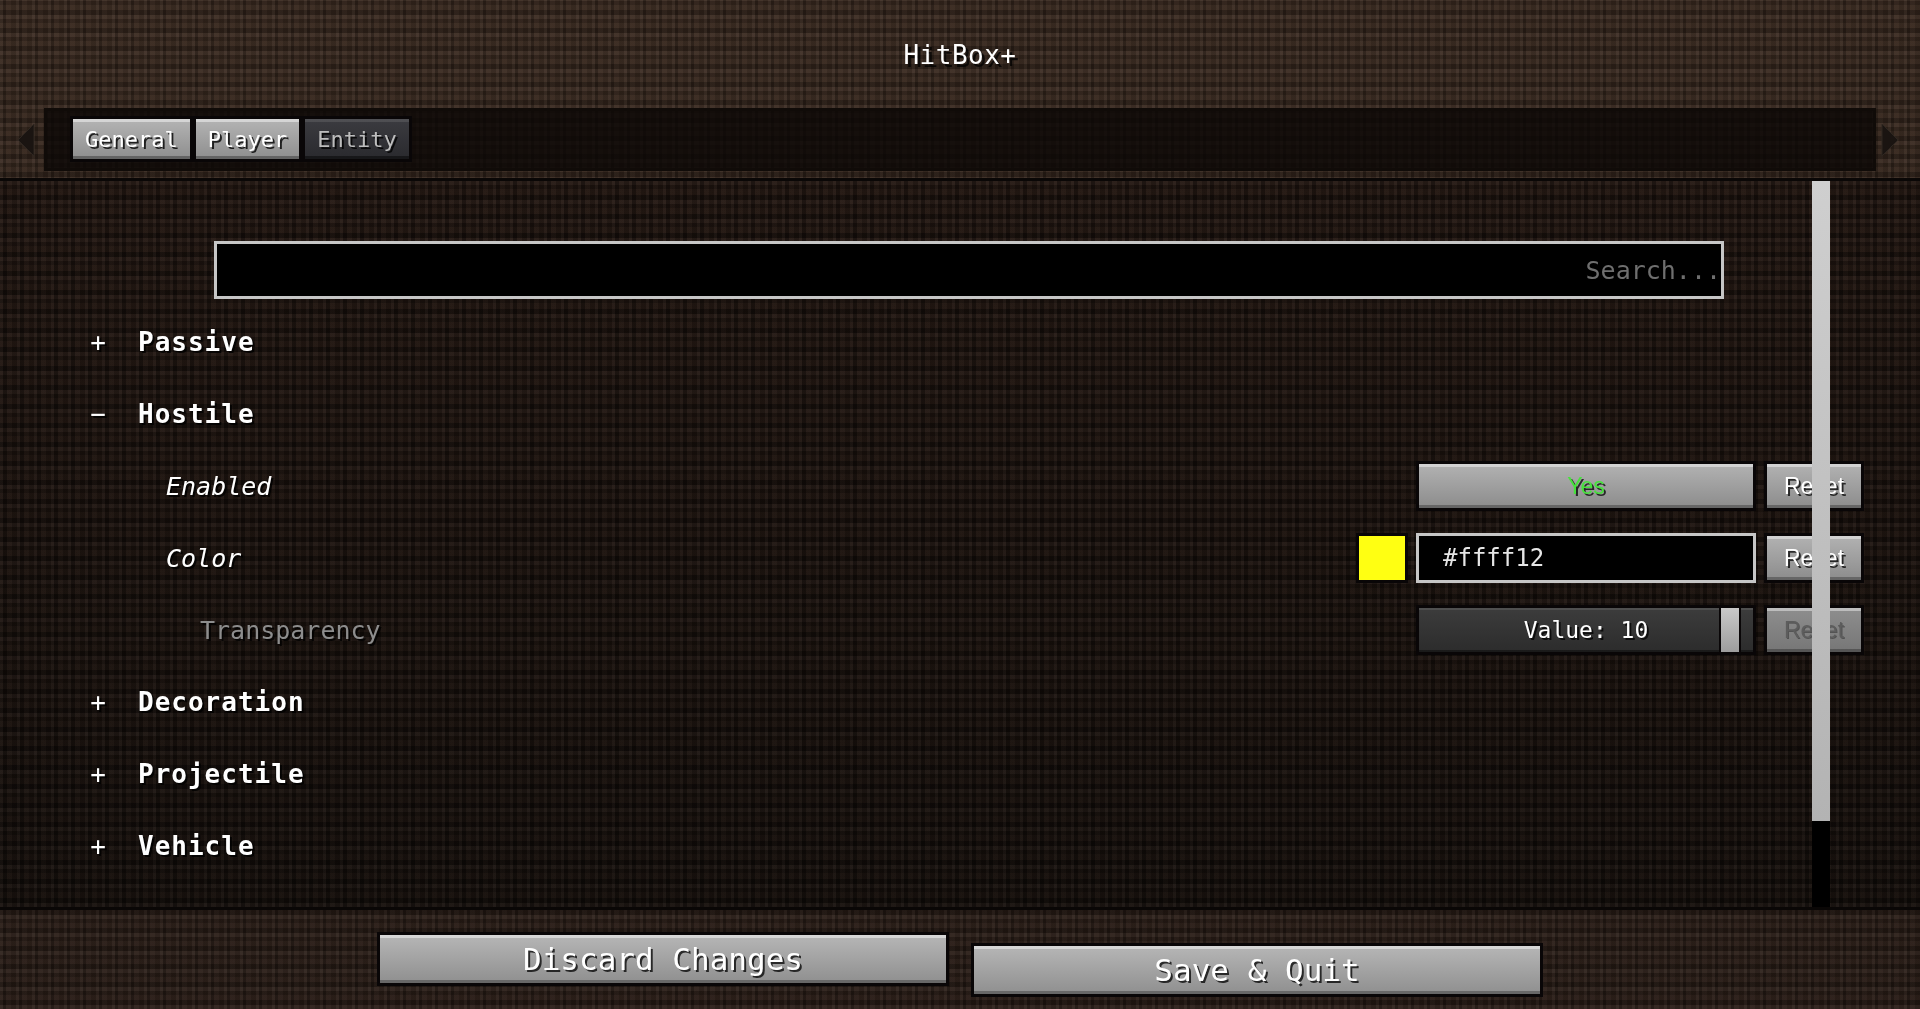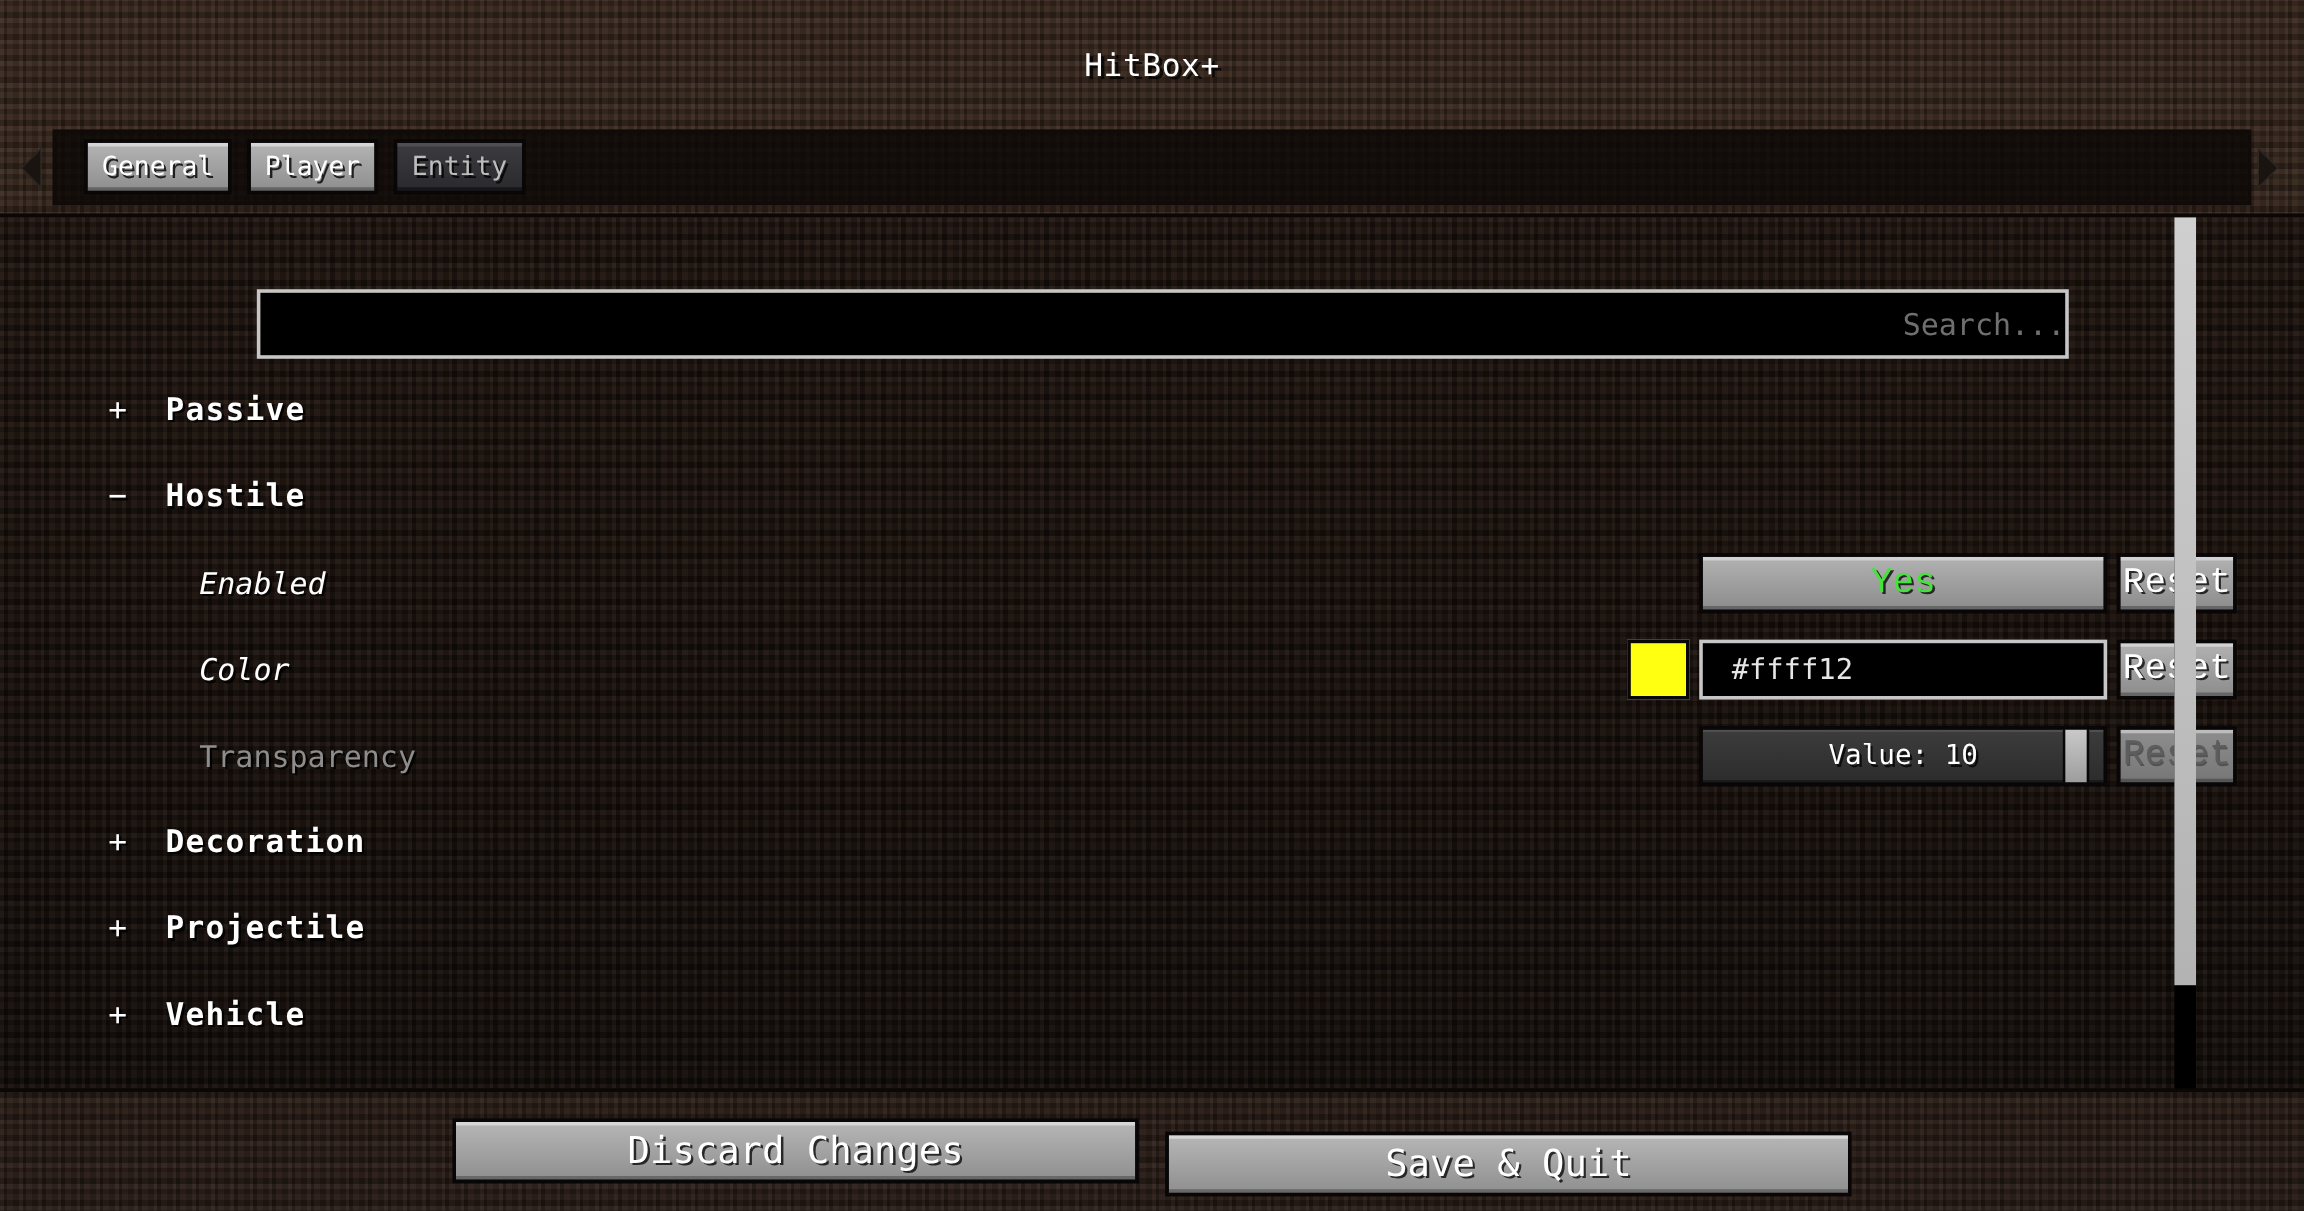--- a/index.html
+++ b/index.html
@@ -60,21 +60,21 @@
     position: absolute;
     left: 44px; top: 8px;
     width: 1832px; height: 63px;
     background: rgba(10,7,5,0.78);
     border: 3px solid #100b08;
   }
   .tabs {
     position: absolute;
     left: 70px; top: 16px;
     display: flex;
-    gap: 13px;
+    gap: 0;
     align-items: flex-start;
     height: 46px;
   }
   .tab {
     height: 46px;
     min-width: 100px;
     padding: 0 12px;
     display: flex;
     align-items: center;
     justify-content: center;
@@ -187,44 +187,45 @@
     position: absolute;
     left: 166px;
     font-size: 25px;
     font-style: italic;
     color: #ffffff;
     text-shadow: 2px 2px 0 rgba(0,0,0,0.8);
   }
   .opt-label.disabled {
     color: #8d8d8d;
     font-style: normal;
+    margin-left: 34px;
   }
 
   .opt-controls {
     position: absolute;
     right: 56px;
     display: flex;
     align-items: center;
     gap: 8px;
     height: 52px;
   }
 
   .mc-btn {
     height: 50px;
     display: flex;
     align-items: center;
     justify-content: center;
-    font-size: 30px;
+    font-size: 23px;
     color: #ffffff;
     text-shadow: 2px 2px 0 rgba(0,0,0,0.75);
     border: 3px solid #090607;
     background: linear-gradient(#b2b2b2, #8c8c8c);
     box-shadow: inset 0 3px 0 rgba(255,255,255,0.42), inset 0 -3px 0 rgba(0,0,0,0.28);
     cursor: pointer;
-    font-family: Liberation Mono, monospace;
+    font-family: Liberation Sans, sans-serif;
   }
   .mc-btn.wide  { width: 340px; }
   .mc-btn.reset { width: 100px; }
   .mc-btn .yes  { color: #46e23c; text-shadow: 2px 2px 0 rgba(0,0,0,0.75); }
 
   .mc-btn.disabled {
     background: linear-gradient(#8e8e8e, #767676);
     color: #5d5d5d;
     text-shadow: 1px 1px 0 rgba(0,0,0,0.35);
     cursor: default;

